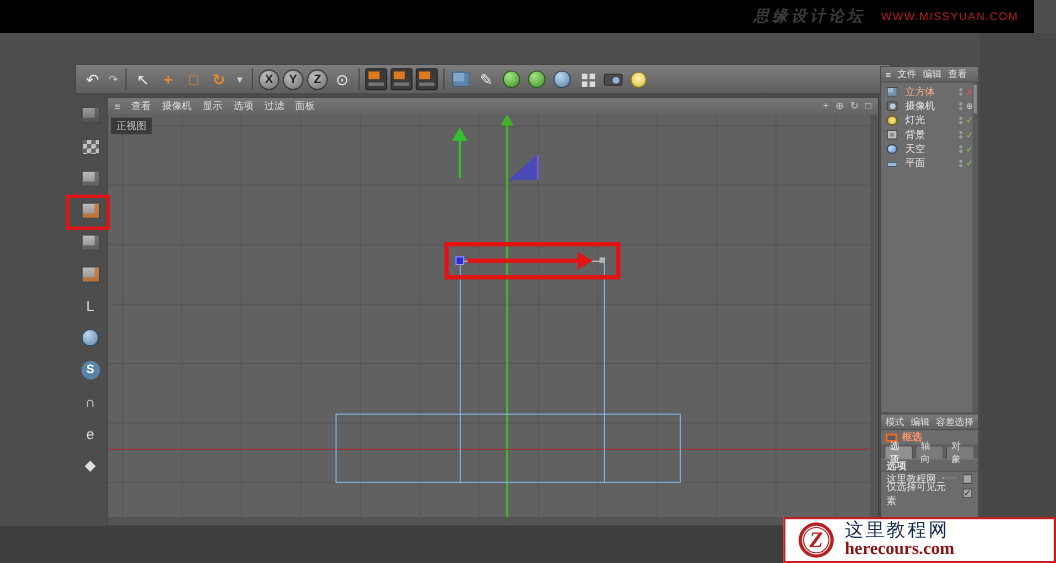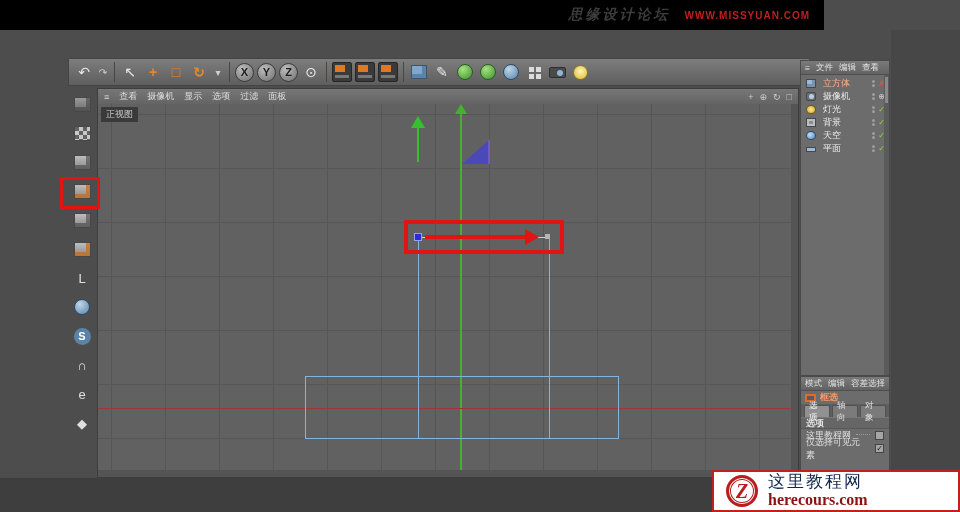--- a/index.html
+++ b/index.html
@@ -1,23 +1,23 @@
 <!DOCTYPE html>
 <html><head>
 <meta charset="utf-8">
 <style>
   * { margin:0; padding:0; box-sizing:border-box; }
   body { background:#222; font-family:"Liberation Sans","DejaVu Sans",sans-serif; }
   .app { position:relative; width:960px; height:512px; background:#4d4d4d; overflow:hidden; }
 
   
-  .banner { position:absolute; left:0; top:0; width:824px; height:30px; background:#000;
+  .banner { position:absolute; left:0; top:0; width:940px; height:30px; background:#000;
             display:flex; justify-content:flex-end; align-items:center; gap:14px; padding-right:14px; }
   .banner-title { color:#3d3d3d; font-size:14px; font-weight:bold; font-style:italic; letter-spacing:3px; }
-  .banner-url { color:#c01f1f; font-size:10px; font-weight:bold; letter-spacing:1px; }
+  .banner-url { color:#c01f1f; font-size:10px; font-weight:normal; letter-spacing:1px; }
 
   
   .toolbar { position:absolute; left:68px; top:58px; width:742px; height:28px;
              background:linear-gradient(#7d7d7d,#5e5e5e); border:1px solid #454545;
              display:flex; align-items:center; padding:0 4px; gap:1px; }
   .tbtn { width:22px; height:22px; display:flex; align-items:center; justify-content:center;
           font-size:14px; color:#e8e8e8; border-radius:3px; }
   .tbtn.small { width:14px; font-size:10px; color:#cfcfcf; }
   .tbtn.orange { color:#e8882a; font-weight:bold; }
   .tsep { width:1px; height:20px; background:#474747; margin:0 3px; }

